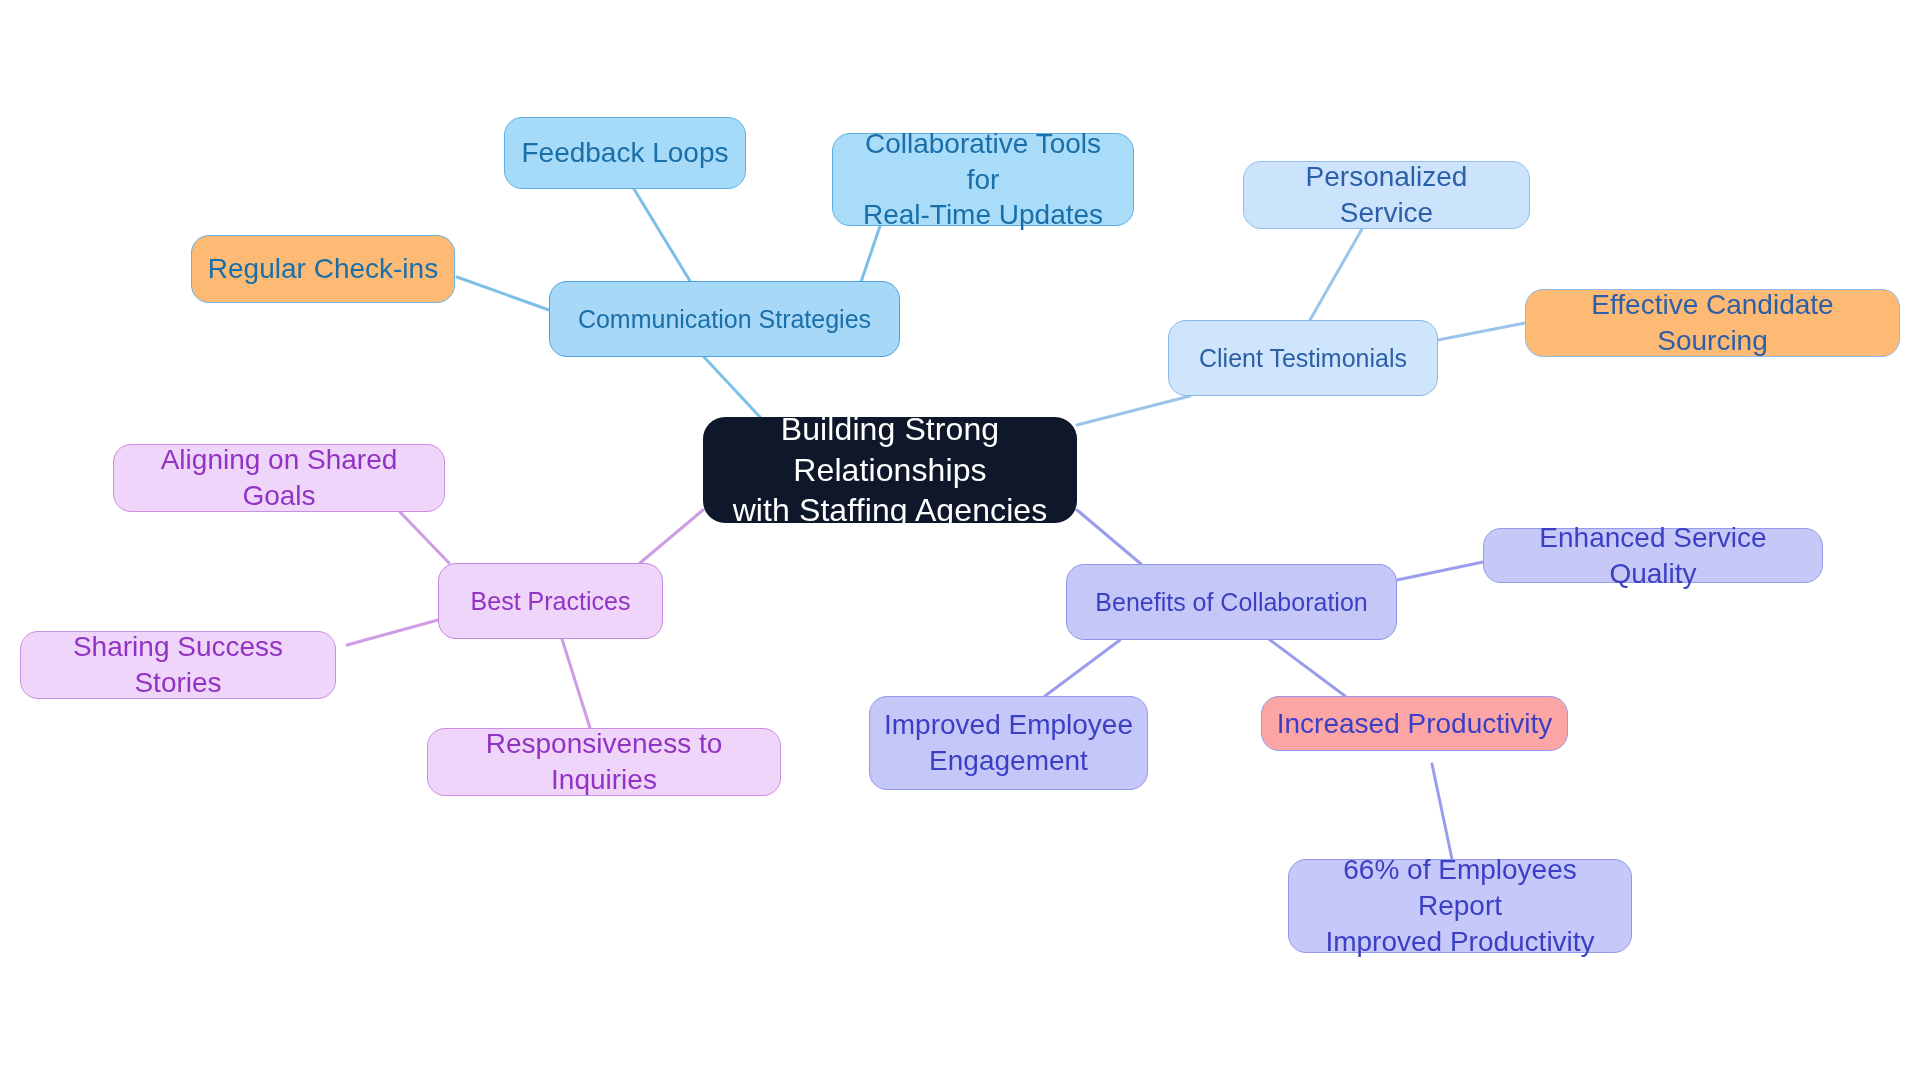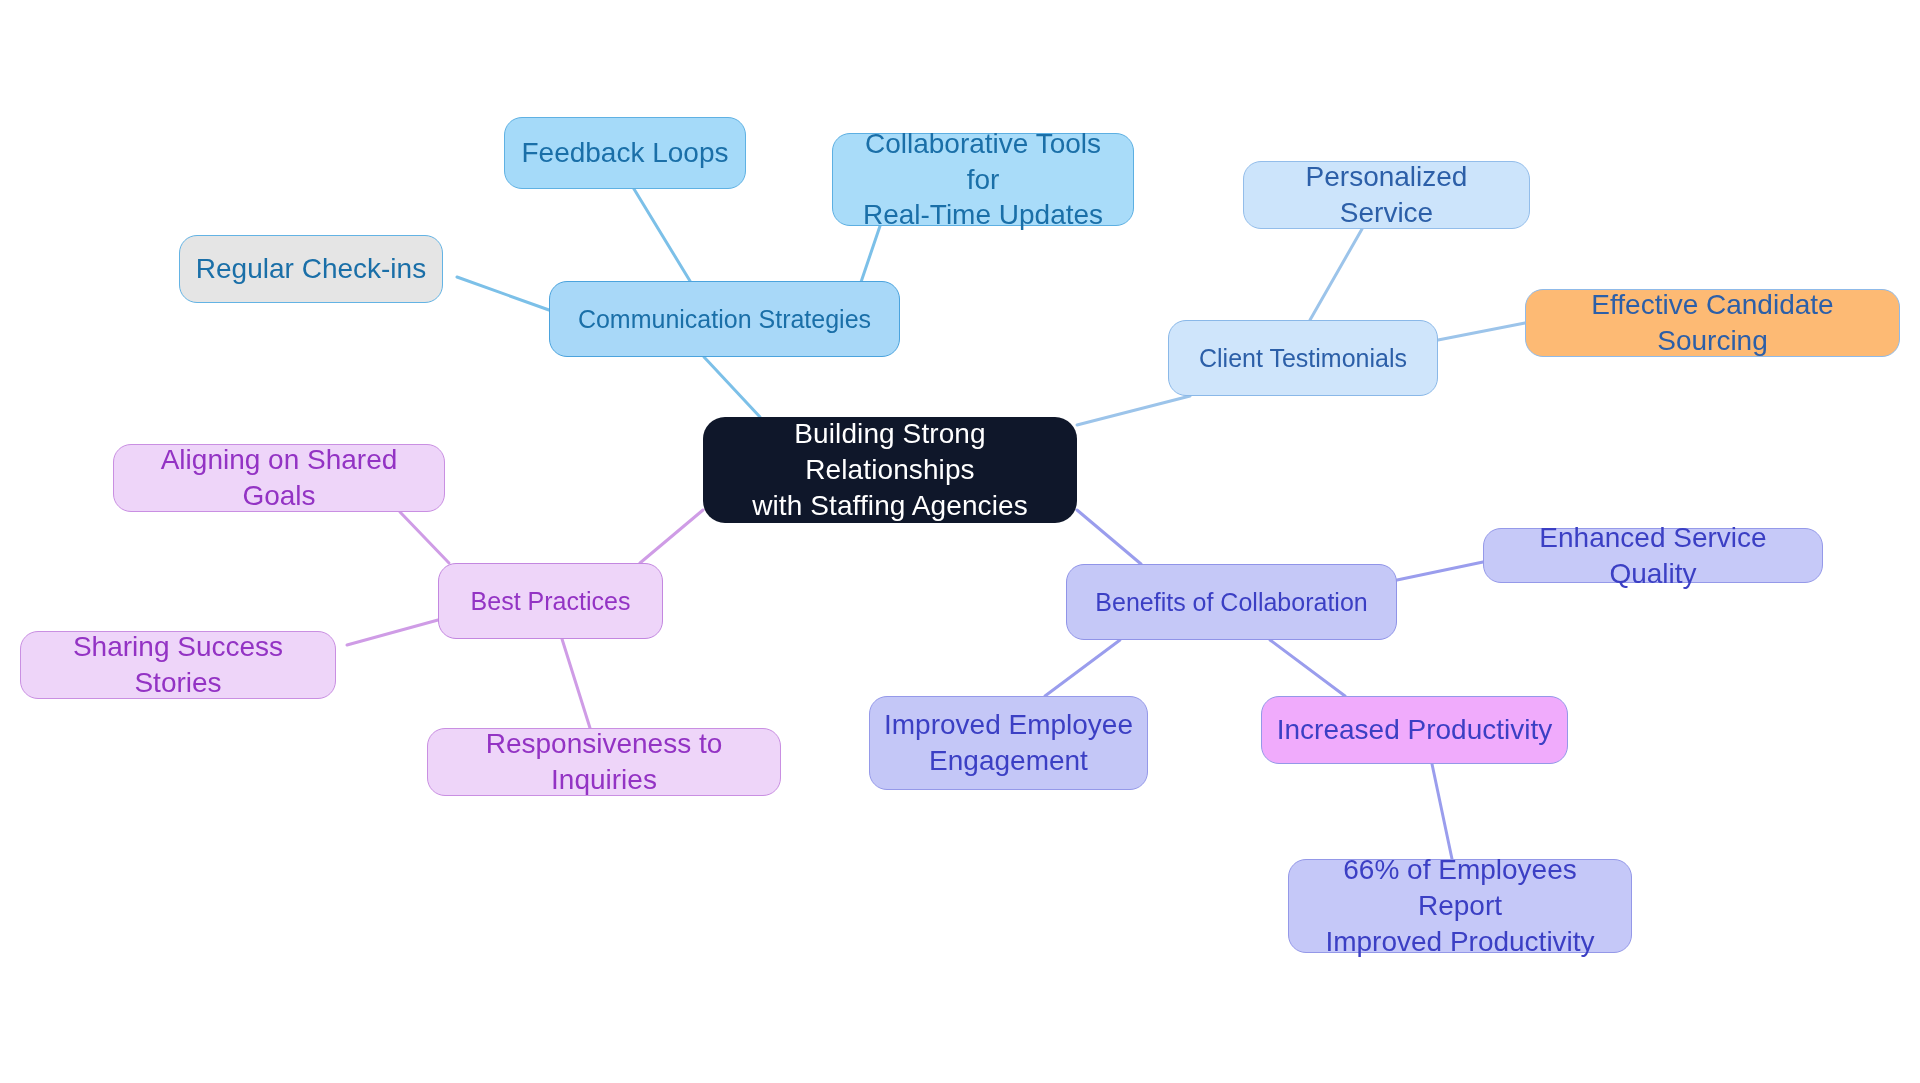--- a/index.html
+++ b/index.html
@@ -35,21 +35,21 @@
     border-radius: 18px;
     border-style: solid;
     border-width: 1.5px;
     line-height: 1.28;
     white-space: pre-line;
     padding: 0 14px;
   }
   .node.root {
     border-radius: 22px;
     border-width: 0;
-    font-size: 28px;
+    font-size: 32px;
     letter-spacing: 0.1px;
   }
   .node.branch {
     font-size: 25px;
   }
   .node.leaf {
     font-size: 28px;
   }
 </style>
 </head>
@@ -71,32 +71,32 @@
       <line x1="1432" y1="764" x2="1452" y2="859" stroke="#9a9ded" stroke-width="3" stroke-linecap="round"></line>
       <line x1="703" y1="510" x2="640" y2="563" stroke="#cf9ce6" stroke-width="3" stroke-linecap="round"></line>
       <line x1="449" y1="563" x2="400" y2="512" stroke="#cf9ce6" stroke-width="3" stroke-linecap="round"></line>
       <line x1="438" y1="620" x2="347" y2="645" stroke="#cf9ce6" stroke-width="3" stroke-linecap="round"></line>
       <line x1="562" y1="639" x2="590" y2="728" stroke="#cf9ce6" stroke-width="3" stroke-linecap="round"></line>
     </svg>
   <div id="node-layer">
       <div class="node root" style="left: 703px; top: 417px; width: 374px; height: 106px; background: rgb(15, 23, 42); border-color: rgb(15, 23, 42); color: rgb(255, 255, 255);"><span>Building Strong Relationships
 with Staffing Agencies</span></div>
       <div class="node branch" style="left: 549px; top: 281px; width: 351px; height: 76px; background: rgb(168, 216, 248); border-color: rgb(75, 163, 221); color: rgb(26, 111, 168);"><span>Communication Strategies</span></div>
-      <div class="node leaf" style="left: 179px; top: 235px; width: 264px; height: 68px; background: #e5e5e5; border-color: rgb(99, 179, 228); color: rgb(26, 111, 168); text-align: center;"><span>Regular Check-ins</span></div>
+      <div class="node leaf" style="left: 191px; top: 235px; width: 264px; height: 68px; background: #fdba74; border-color: rgb(99, 179, 228); color: rgb(26, 111, 168); text-align: center;"><span>Regular Check-ins</span></div>
       <div class="node leaf" style="left: 504px; top: 117px; width: 242px; height: 72px; background: rgb(165, 218, 249); border-color: rgb(95, 177, 227); color: rgb(26, 111, 168);"><span>Feedback Loops</span></div>
       <div class="node leaf" style="left: 832px; top: 133px; width: 302px; height: 93px; background: rgb(169, 220, 249); border-color: rgb(92, 175, 226); color: rgb(26, 111, 168);"><span>Collaborative Tools for
 Real-Time Updates</span></div>
       <div class="node branch" style="left: 1168px; top: 320px; width: 270px; height: 76px; background: rgb(207, 229, 251); border-color: rgb(138, 184, 232); color: rgb(44, 95, 168);"><span>Client Testimonials</span></div>
       <div class="node leaf" style="left: 1243px; top: 161px; width: 287px; height: 68px; background: rgb(204, 228, 251); border-color: rgb(147, 189, 234); color: rgb(44, 95, 168);"><span>Personalized Service</span></div>
       <div class="node leaf" style="left: 1525px; top: 289px; width: 375px; height: 68px; background: #fdba74; border-color: rgb(143, 186, 233); color: rgb(44, 95, 168);"><span>Effective Candidate Sourcing</span></div>
       <div class="node branch" style="left: 1066px; top: 564px; width: 331px; height: 76px; background: rgb(197, 200, 247); border-color: rgb(144, 148, 232); color: rgb(59, 63, 196);"><span>Benefits of Collaboration</span></div>
       <div class="node leaf" style="left: 1483px; top: 528px; width: 340px; height: 55px; background: rgb(198, 201, 248); border-color: rgb(149, 153, 233); color: rgb(59, 63, 196);"><span>Enhanced Service Quality</span></div>
       <div class="node leaf" style="left: 869px; top: 696px; width: 279px; height: 94px; background: rgb(196, 199, 247); border-color: rgb(149, 153, 233); color: rgb(59, 63, 196);"><span>Improved Employee
 Engagement</span></div>
-      <div class="node leaf" style="left: 1261px; top: 696px; width: 307px; height: 68px; background: #f0abfc; border-color: rgb(148, 152, 232); color: rgb(59, 63, 196);"><span>Increased Productivity</span></div>
+      <div class="node leaf" style="left: 1261px; top: 696px; width: 307px; height: 55px; background: #fca5a5; border-color: rgb(148, 152, 232); color: rgb(59, 63, 196);"><span>Increased Productivity</span></div>
       <div class="node leaf" style="left: 1288px; top: 859px; width: 344px; height: 94px; background: rgb(197, 200, 248); border-color: rgb(148, 152, 232); color: rgb(59, 63, 196);"><span>66% of Employees Report
 Improved Productivity</span></div>
       <div class="node branch" style="left: 438px; top: 563px; width: 225px; height: 76px; background: rgb(238, 213, 249); border-color: rgb(195, 135, 224); color: rgb(147, 51, 196);"><span>Best Practices</span></div>
       <div class="node leaf" style="left: 113px; top: 444px; width: 332px; height: 68px; background: rgb(238, 213, 249); border-color: rgb(201, 143, 226); color: rgb(147, 51, 196);"><span>Aligning on Shared Goals</span></div>
       <div class="node leaf" style="left: 20px; top: 631px; width: 316px; height: 68px; background: rgb(238, 213, 249); border-color: rgb(201, 143, 226); color: rgb(147, 51, 196);"><span>Sharing Success Stories</span></div>
       <div class="node leaf" style="left: 427px; top: 728px; width: 354px; height: 68px; background: rgb(238, 213, 249); border-color: rgb(201, 143, 226); color: rgb(147, 51, 196);"><span>Responsiveness to Inquiries</span></div>
     </div>
 </div>
 
 </body></html>

